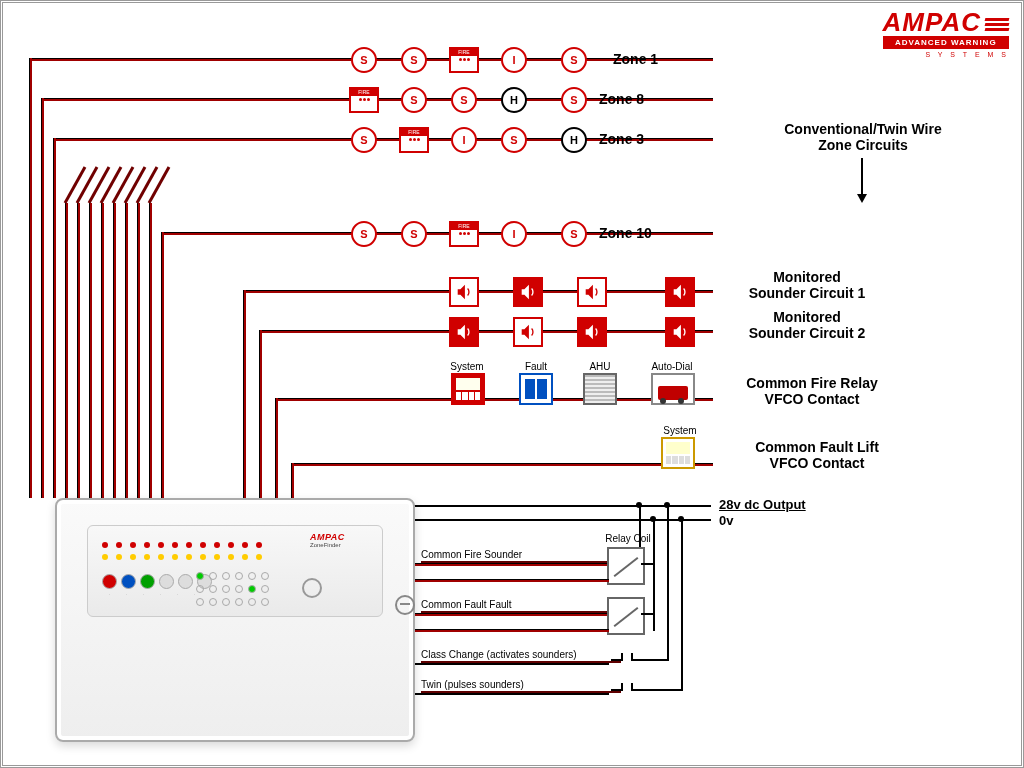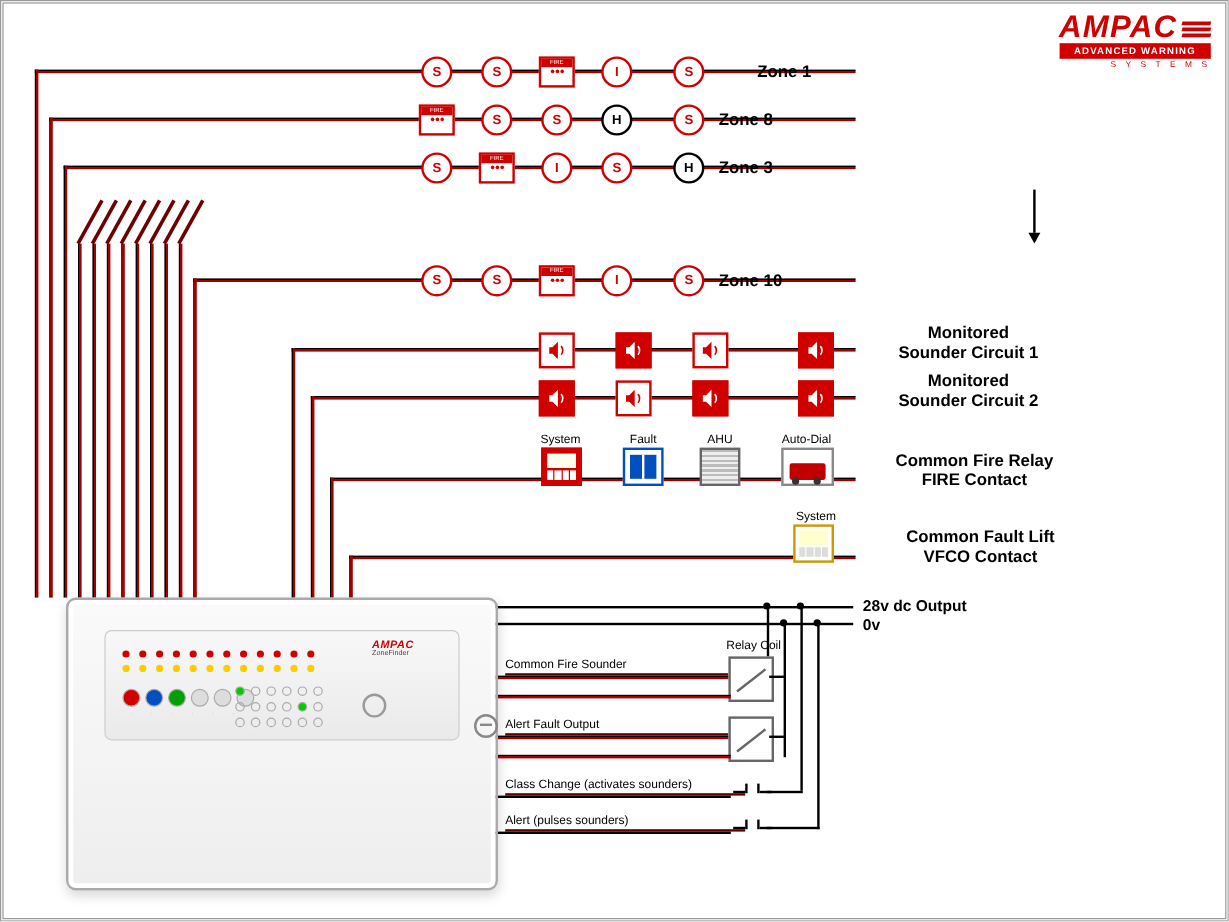--- a/index.html
+++ b/index.html
@@ -95,21 +95,21 @@
   <div class="dev-sq" style="left:446px;top:44px;">
       <div class="top">FIRE</div>
       <div class="dots">
         <span></span>
         <span></span>
         <span></span>
       </div>
     </div>
   <div class="dev" style="left:498px;top:44px;">I</div>
   <div class="dev" style="left:558px;top:44px;">S</div>
-  <div class="abs zone-label" style="left:628px;top:48px;">Zone 1</div>
+  <div class="abs zone-label" style="left:610px;top:48px;">Zone 1</div>
 
   <div class="wire-h" style="left:38px;top:95px;width:672px;"></div>
   <div class="dev-sq" style="left:346px;top:84px;">
       <div class="top">FIRE</div>
       <div class="dots">
         <span></span>
         <span></span>
         <span></span>
       </div>
     </div>
@@ -142,20 +142,22 @@
       <div class="dots">
         <span></span>
         <span></span>
         <span></span>
       </div>
     </div>
   <div class="dev" style="left:498px;top:218px;">I</div>
   <div class="dev" style="left:558px;top:218px;">S</div>
   <div class="abs zone-label" style="left:596px;top:222px;">Zone 10</div>
 
+  <div class="abs section-label" style="left:760px;top:118px;width:200px;white-space:pre-line;">Conventional/Twin Wire
+Zone Circuits</div>
   <div class="arrow-down" style="left:858px;top:155px;">
       <div class="line"></div>
       <div class="head"></div>
     </div>
 
   <div class="wire-h" style="left:240px;top:287px;width:470px;"></div>
   <div class="snd" style="left:446px;top:274px;">
       <svg viewBox="0 0 20 20">
         <path d="M3 7h3l5-5v16l-5-5H3z" fill="#d00000"></path>
         <path d="M14 6c2 2 2 6 0 8" fill="none" stroke="#d00000" stroke-width="1.5"></path>
@@ -223,74 +225,74 @@
     </div>
   <div class="abs small-label" style="left:518px;top:358px;width:30px;">Fault</div>
   <div class="lift-icon" style="left:516px;top:370px;"></div>
   <div class="abs small-label" style="left:580px;top:358px;width:34px;">AHU</div>
   <div class="ahu-icon" style="left:580px;top:370px;"></div>
   <div class="abs small-label" style="left:644px;top:358px;width:50px;">Auto-Dial</div>
   <div class="truck-icon" style="left:648px;top:370px;">
       <div class="t"></div>
     </div>
   <div class="abs section-label" style="left:724px;top:372px;width:170px;white-space:pre-line;">Common Fire Relay
-FIRE Contact</div>
+VFCO Contact</div>
 
   <div class="wire-h" style="left:288px;top:460px;width:422px;"></div>
   <div class="abs small-label" style="left:654px;top:422px;width:46px;">System</div>
   <div class="sys-icon" style="left:658px;top:434px;border-color:#c90;">
       <div class="scr" style="background:#ffc;"></div>
       <div class="btns">
         <span></span>
         <span></span>
         <span></span>
         <span></span>
       </div>
     </div>
   <div class="abs section-label" style="left:724px;top:436px;width:180px;white-space:pre-line;">Common Fault Lift
 VFCO Contact</div>
 
   <div class="wire-h blk" style="left:408px;top:502px;width:300px;"></div>
-  <div class="abs zone-label" style="left:716px;top:494px;font-size:13px;">28v dc Output</div>
+  <div class="abs zone-label" style="left:716px;top:494px;font-size:13px;text-decoration:underline;">28v dc Output</div>
   <div class="wire-h blk" style="left:408px;top:516px;width:300px;"></div>
   <div class="abs zone-label" style="left:716px;top:510px;font-size:13px;">0v</div>
 
   <div class="wire-v blk" style="left:636px;top:502px;height:80px;"></div>
   <div class="wire-v blk" style="left:650px;top:516px;height:112px;"></div>
   <div class="wire-v blk" style="left:664px;top:502px;height:154px;"></div>
   <div class="wire-v blk" style="left:678px;top:516px;height:172px;"></div>
   <div class="node" style="left:633px;top:499px;"></div>
   <div class="node" style="left:647px;top:513px;"></div>
   <div class="node" style="left:661px;top:499px;"></div>
   <div class="node" style="left:675px;top:513px;"></div>
 
   <div class="out-label" style="left:418px;top:546px;width:186px;">Common Fire Sounder</div>
   <div class="wire-h" style="left:408px;top:560px;width:198px;"></div>
   <div class="relay-box" style="left:604px;top:544px;"></div>
   <div class="abs small-label" style="left:600px;top:530px;width:50px;">Relay Coil</div>
   <div class="wire-h blk" style="left:638px;top:560px;width:14px;"></div>
   <div class="wire-h" style="left:408px;top:576px;width:198px;"></div>
 
-  <div class="out-label" style="left:418px;top:596px;width:186px;">Alert Fault Output</div>
+  <div class="out-label" style="left:418px;top:596px;width:186px;">Common Fault Fault</div>
   <div class="wire-h" style="left:408px;top:610px;width:198px;"></div>
   <div class="relay-box" style="left:604px;top:594px;"></div>
   <div class="wire-h blk" style="left:638px;top:610px;width:14px;"></div>
   <div class="wire-h" style="left:408px;top:626px;width:198px;"></div>
 
   <div class="out-label" style="left:418px;top:646px;width:200px;">Class Change (activates sounders)</div>
   <div class="wire-h blk" style="left:408px;top:660px;width:198px;"></div>
   <div class="sw" style="left:608px;top:650px;width:32px;height:14px;">
     <div class="bar" style="left:0;top:6px;width:10px;height:2px;"></div>
     <div class="bar" style="left:10px;top:0px;width:2px;height:8px;"></div>
     <div class="bar" style="left:20px;top:0px;width:2px;height:8px;"></div>
     <div class="bar" style="left:22px;top:6px;width:10px;height:2px;"></div>
   </div>
   <div class="wire-h blk" style="left:636px;top:656px;width:30px;"></div>
 
-  <div class="out-label" style="left:418px;top:676px;width:200px;">Alert (pulses sounders)</div>
+  <div class="out-label" style="left:418px;top:676px;width:200px;">Twin (pulses sounders)</div>
   <div class="wire-h blk" style="left:408px;top:690px;width:198px;"></div>
   <div class="sw" style="left:608px;top:680px;width:32px;height:14px;">
     <div class="bar" style="left:0;top:6px;width:10px;height:2px;"></div>
     <div class="bar" style="left:10px;top:0px;width:2px;height:8px;"></div>
     <div class="bar" style="left:20px;top:0px;width:2px;height:8px;"></div>
     <div class="bar" style="left:22px;top:6px;width:10px;height:2px;"></div>
   </div>
   <div class="wire-h blk" style="left:636px;top:686px;width:44px;"></div>
 
   <div class="wire-v" style="left:26px;top:55px;height:440px;"></div>

